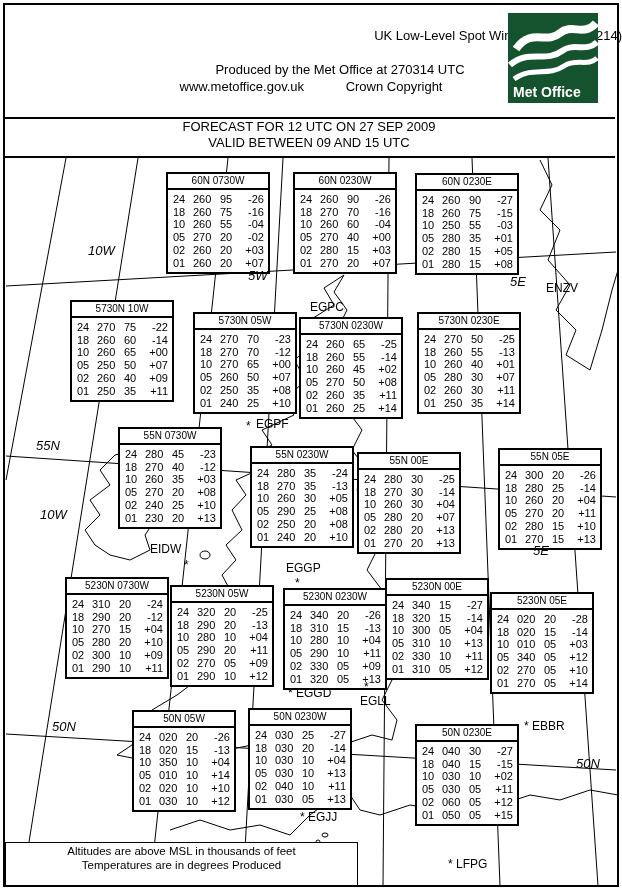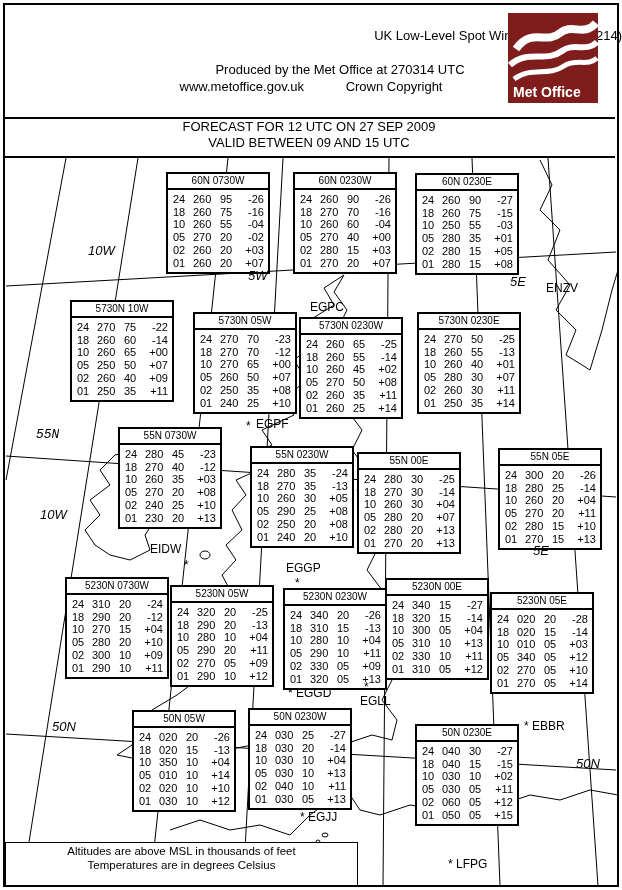--- a/index.html
+++ b/index.html
@@ -5,21 +5,21 @@
   html,body{margin:0;padding:0;background:#888;}
   .page{position:relative;width:622px;height:890px;background:#fff;overflow:hidden;
         font-family:"Liberation Sans","DejaVu Sans",sans-serif;color:#000;}
   .frame{position:absolute;left:3px;top:3px;width:612px;height:880px;border:2px solid #000;pointer-events:none;}
   
   .h-title{position:absolute;top:28px;left:0;width:622px;text-align:right;font-size:13px;}
   .h-produced{position:absolute;top:62px;left:0;width:622px;text-align:center;font-size:13px;padding-left:29px;}
   .h-sub{position:absolute;top:79px;left:0;width:622px;text-align:center;font-size:13px;}
   .h-sub .gap{margin-left:38px;}
   
-  .logo{position:absolute;left:508px;top:13px;width:90px;height:90px;background:#7f1d1d;}
+  .logo{position:absolute;left:508px;top:13px;width:90px;height:90px;background:#14532d;}
   .logo-text{position:absolute;left:5px;bottom:3px;color:#fff;font-size:14px;font-weight:bold;letter-spacing:0px;}
   
   .banner{position:absolute;left:3px;top:117px;width:612px;height:41px;border-top:2px solid #000;border-bottom:2px solid #000;
           text-align:center;font-size:13px;line-height:16px;box-sizing:border-box;}
   
   .map-svg{position:absolute;left:0;top:0;width:622px;height:890px;}
   
   .wind-box{position:absolute;background:#fff;border:2px solid #000;width:104px;box-sizing:border-box;}
   .wb-title{border-bottom:2px solid #000;text-align:center;font-size:10px;line-height:14px;white-space:nowrap;}
   .wb-body{padding:3px 4px 3px 5px;}
@@ -869,35 +869,35 @@
           </div>
         </div>
       </div>
       <span class="map-label it" style="left: 88px; top: 243px;">10W</span>
       <span class="map-label it" style="left: 248px; top: 268px;">5W</span>
       <span class="map-label it" style="left: 510px; top: 274px;">5E</span>
       <span class="map-label" style="left: 546px; top: 281px;">ENZV</span>
       <span class="map-label" style="left: 310px; top: 300px;">EGPC</span>
       <span class="map-label" style="left: 246px; top: 419px;">*</span>
       <span class="map-label" style="left: 256px; top: 417px;">EGPF</span>
-      <span class="map-label it" style="left: 36px; top: 427px; font-family: Liberation Mono, monospace;">55N</span>
+      <span class="map-label it" style="left: 36px; top: 438px;">55N</span>
       <span class="map-label it" style="left: 40px; top: 507px;">10W</span>
       <span class="map-label" style="left: 150px; top: 542px;">EIDW</span>
       <span class="map-label" style="left: 184px; top: 558px;">*</span>
       <span class="map-label" style="left: 286px; top: 561px;">EGGP</span>
       <span class="map-label" style="left: 295px; top: 576px;">*</span>
       <span class="map-label it" style="left: 533px; top: 543px;">5E</span>
       <span class="map-label" style="left: 288px; top: 686px;">* EGGD</span>
       <span class="map-label" style="left: 364px; top: 680px;">*</span>
       <span class="map-label" style="left: 360px; top: 694px;">EGLL</span>
       <span class="map-label it" style="left: 52px; top: 719px;">50N</span>
       <span class="map-label" style="left: 524px; top: 719px;">* EBBR</span>
       <span class="map-label it" style="left: 576px; top: 756px;">50N</span>
       <span class="map-label" style="left: 300px; top: 810px;">* EGJJ</span>
       <span class="map-label" style="left: 448px; top: 836px; margin-top: 21px;">* LFPG</span>
     </div>
 
   <div class="footer">
     <div>Altitudes are above MSL in thousands of feet</div>
-    <div>Temperatures are in degrees Celsius</div>
+    <div>Temperatures are in degrees Produced</div>
   </div>
 
 </div>
 
 </body></html>

